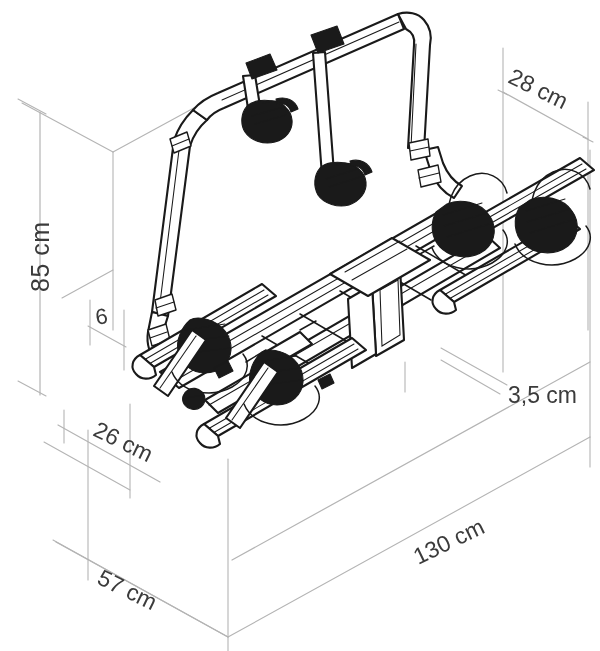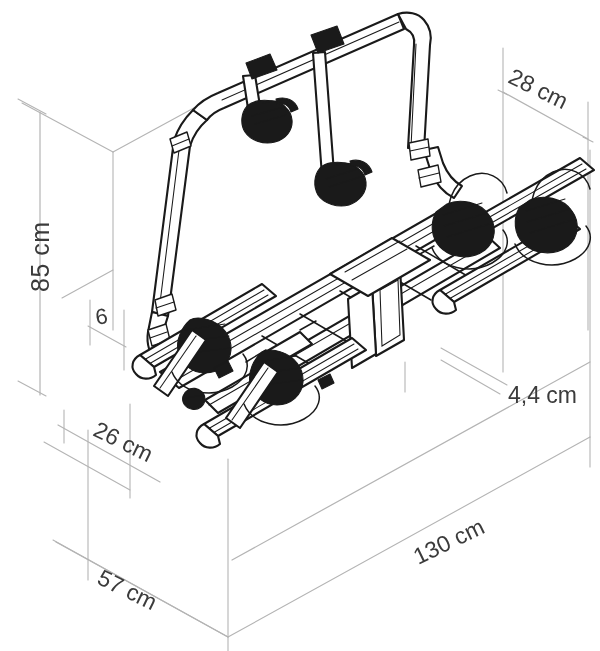--- a/index.html
+++ b/index.html
@@ -287,19 +287,19 @@
   </svg>
 
   <div class="dimlabel lbl-85" style="left:28px; top:292px;">85 cm</div>
 
   <div class="dimlabel lbl-6" style="left:94px; top:307px;">6</div>
 
   <div class="dimlabel lbl-26" style="left:100px; top:418px;">26 cm</div>
 
   <div class="dimlabel lbl-28" style="left:515px; top:65px;">28 cm</div>
 
-  <div class="dimlabel lbl-85b" style="left:508px; top:384px;">4,4 cm</div>
+  <div class="dimlabel lbl-85b" style="left:508px; top:384px;">3,5 cm</div>
 
   <div class="dimlabel lbl-130" style="left:410px; top:548px;">130 cm</div>
 
   <div class="dimlabel lbl-57" style="left:104px; top:566px;">57 cm</div>
 
 </div>
 
 </body></html>

